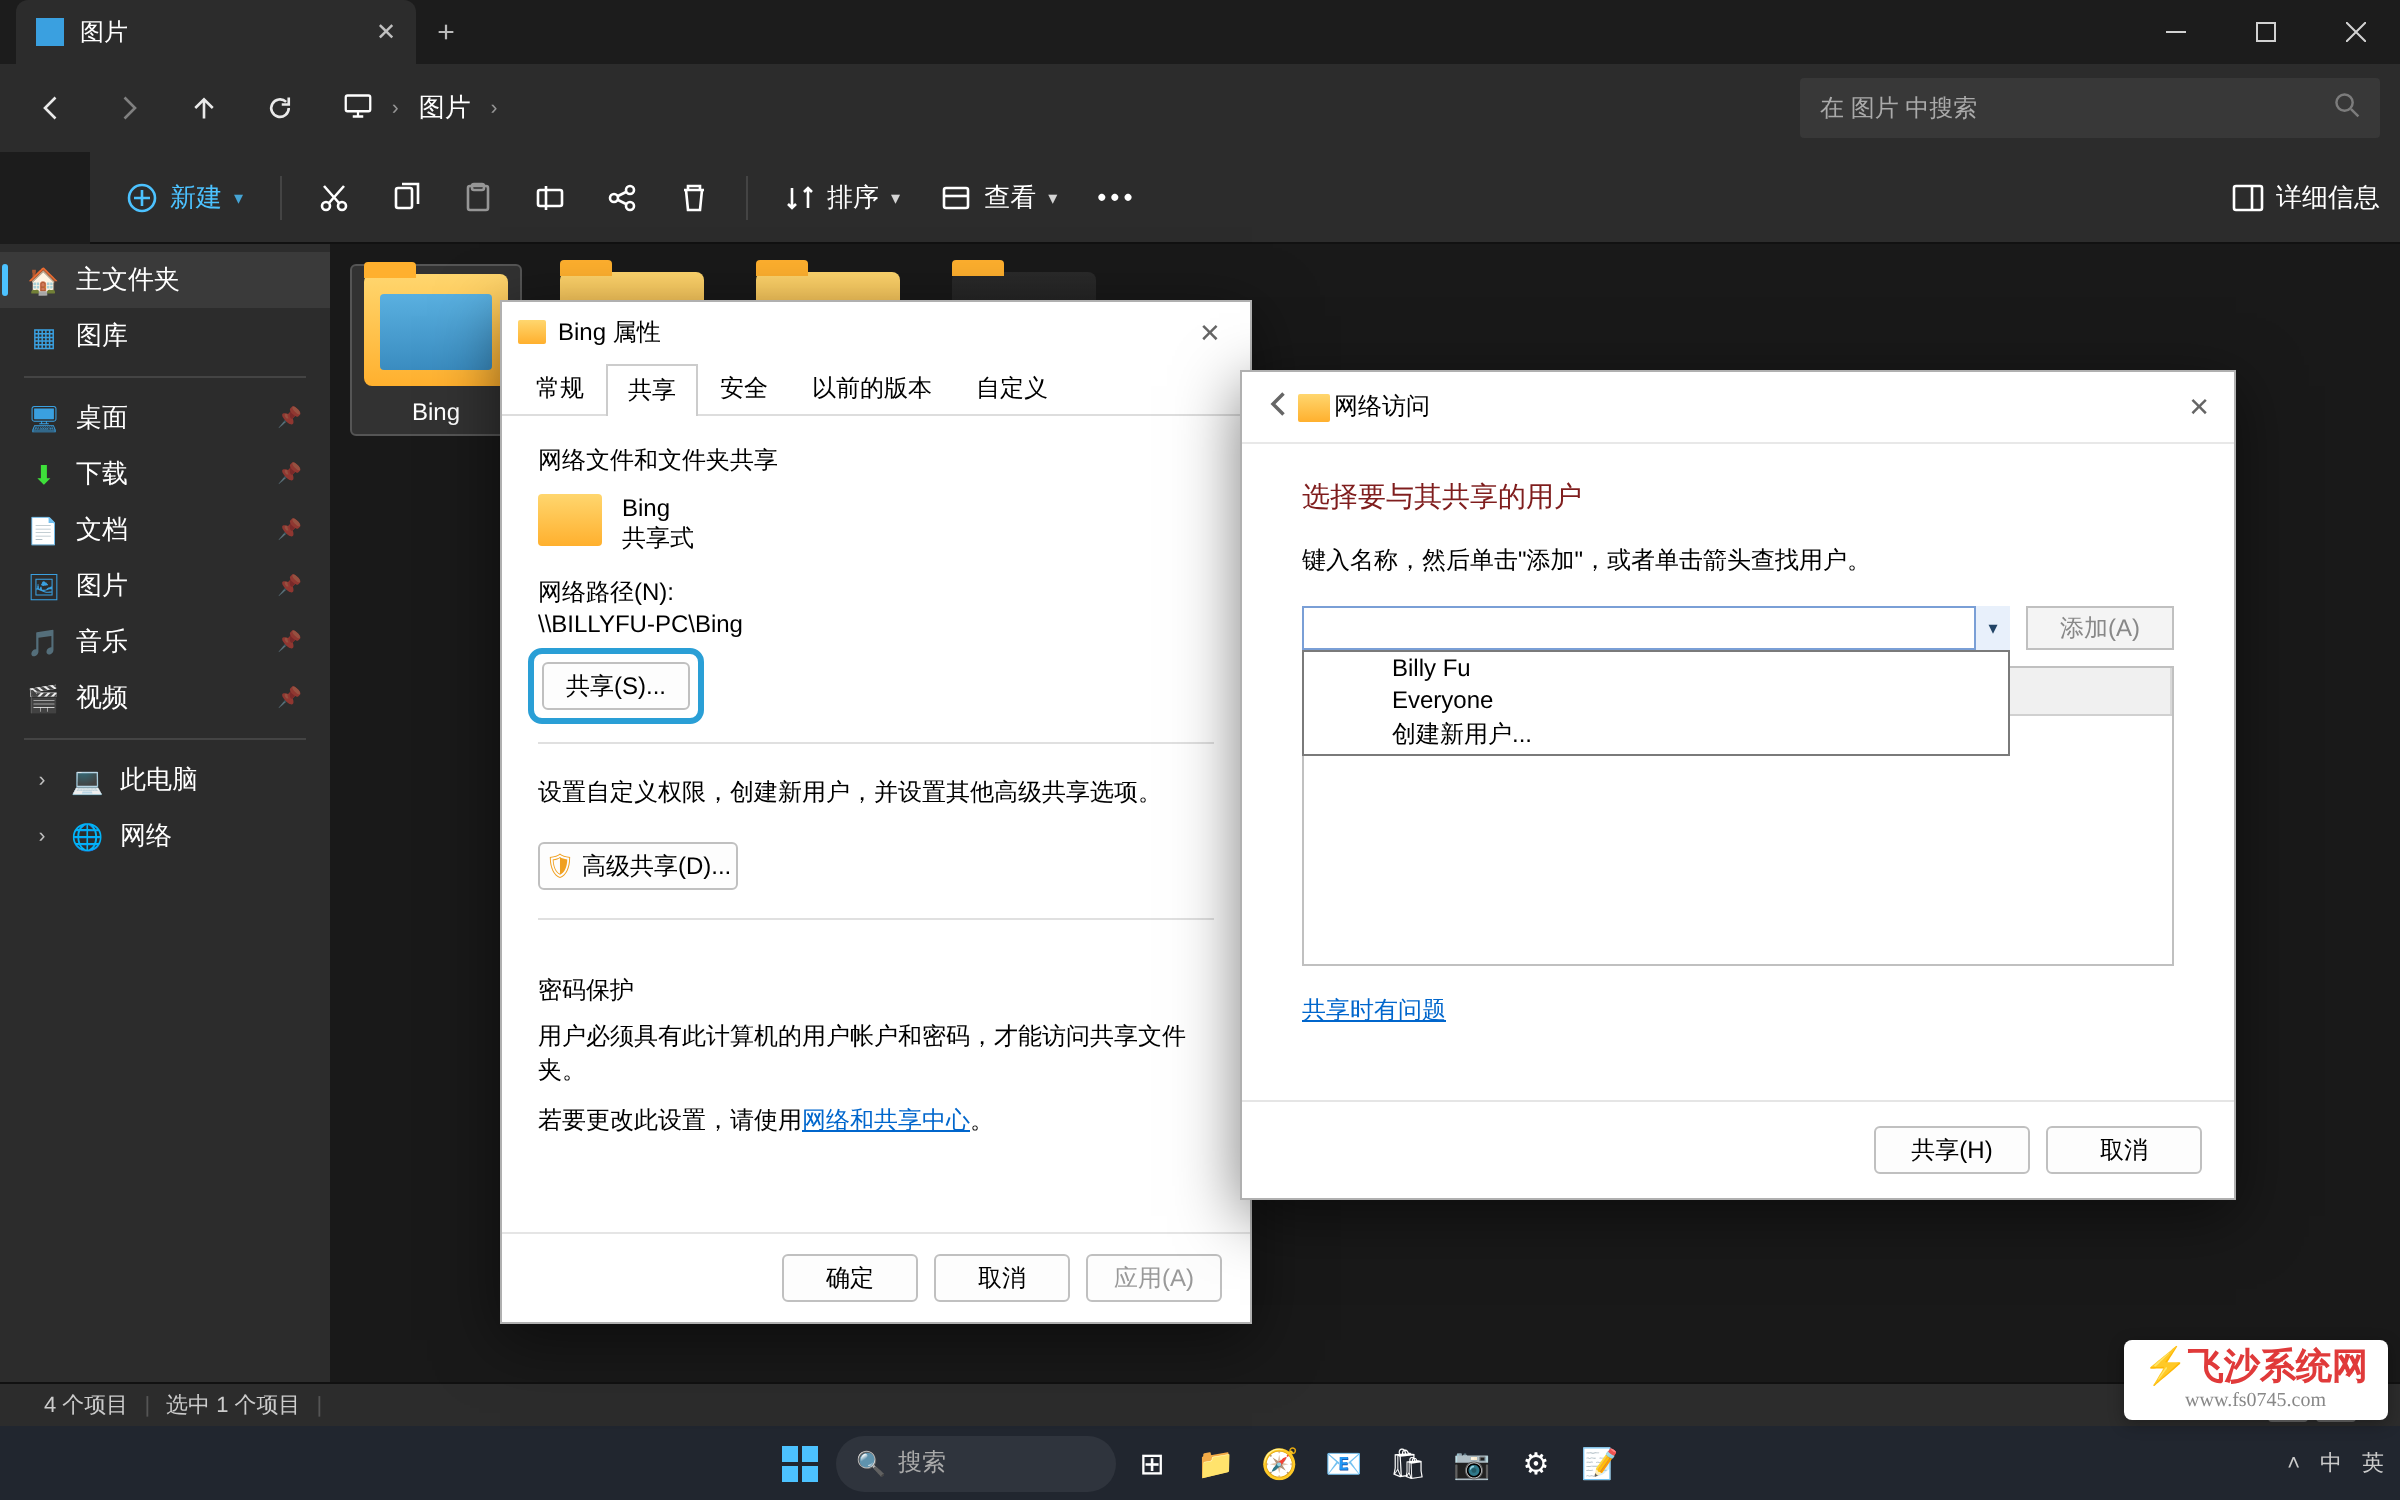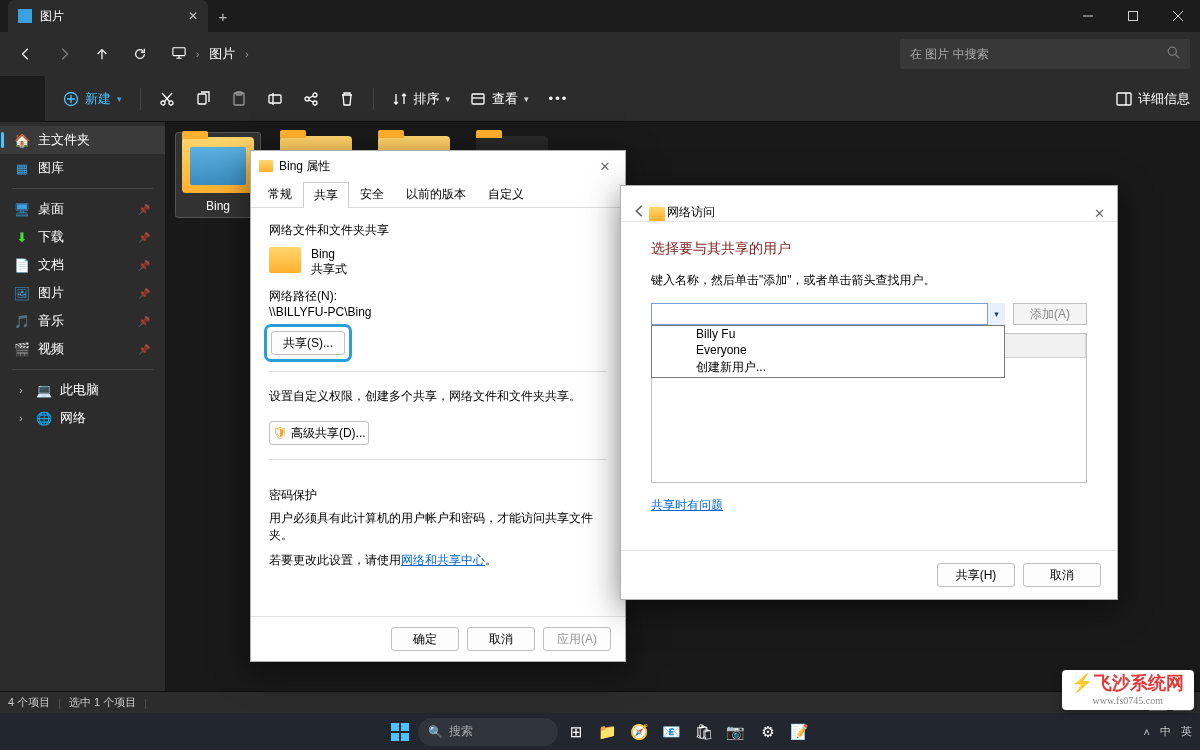--- a/index.html
+++ b/index.html
@@ -46,21 +46,21 @@
 
   .content { flex: 1; background: #191919; padding: 10px; display: flex; gap: 12px; align-items: flex-start; }
   .folder-item { width: 86px; display: flex; flex-direction: column; align-items: center; gap: 6px; padding: 4px; }
   .folder-item.selected { background: #323232; border: 1px solid #555; border-radius: 3px; }
   .folder-icon { width: 72px; height: 56px; background: linear-gradient(#ffd66e,#ffb02e); border-radius: 4px; position: relative; }
   .folder-icon::before { content: ""; position: absolute; top: -6px; left: 0; width: 26px; height: 8px; background: #ffb02e; border-radius: 2px 2px 0 0; }
   .folder-icon.th::after { content: ""; position: absolute; inset: 10px 8px 8px 8px; background: linear-gradient(#5ab0e0,#3a8cc0); border-radius: 2px; }
   .folder-label { font-size: 12px; text-align: center; }
 
   
-  .statusbar { position: absolute; left: 0; bottom: 37px; height: 22px; width: 100%; background: #2c2c2c; display: flex; align-items: center; padding: 0 8px; font-size: 11px; color: #ccc; border-top: 1px solid #111; }
+  .statusbar { position: absolute; left: 0; bottom: 37px; height: 22px; width: 100%; background: #2c2c2c; display: flex; align-items: center; padding: 0 22px; font-size: 11px; color: #ccc; border-top: 1px solid #111; }
   .statusbar .sep { margin: 0 8px; color: #555; }
   .status-icons { margin-left: auto; display: flex; gap: 4px; }
   .status-icons span { width: 20px; height: 16px; border: 1px solid #666; border-radius: 2px; }
 
   
   .taskbar { position: absolute; bottom: 0; left: 0; right: 0; height: 37px; background: #21262f; display: flex; align-items: center; justify-content: center; gap: 4px; }
   .taskbar-center { display: flex; align-items: center; gap: 4px; }
   .taskbar .ticon { width: 28px; height: 28px; border-radius: 4px; display: flex; align-items: center; justify-content: center; font-size: 15px; }
   .taskbar-search { width: 140px; height: 28px; background: #2f343d; border-radius: 14px; display: flex; align-items: center; padding: 0 10px; font-size: 12px; color: #aaa; gap: 6px; }
   .taskbar-right { position: absolute; right: 8px; display: flex; align-items: center; gap: 10px; font-size: 11px; color: #ccc; }
@@ -76,21 +76,21 @@
   .dlg-body { flex: 1; padding: 14px 18px; display: flex; flex-direction: column; gap: 14px; overflow: hidden; }
   .dlg-section-title { font-size: 12px; color: #000; }
   .dlg-buttons { display: flex; justify-content: flex-end; gap: 8px; padding: 10px 14px; border-top: 1px solid #e5e5e5; }
   .dlg-btn { min-width: 68px; height: 24px; border: 1px solid #c0c0c0; background: #fdfdfd; font-size: 12px; border-radius: 3px; }
   .share-btn { min-width: 74px; height: 24px; border: 1px solid #c0c0c0; background: #fdfdfd; font-size: 12px; border-radius: 3px; }
   .highlight { outline: 3px solid #2a9fd6; outline-offset: 2px; padding: 2px; border-radius: 2px; }
   .link { color: #0066cc; text-decoration: underline; }
 
   
   .dialog-net { position: absolute; left: 620px; top: 185px; width: 498px; height: 415px; background: #fff; border: 1px solid #b0b0b0; box-shadow: 0 8px 30px rgba(0,0,0,.5); color: #000; font-size: 12px; display: flex; flex-direction: column; }
-  .net-head { height: 36px; display: flex; align-items: flex-end; padding: 0 12px; gap: 2px; border-bottom: 1px solid #e8e8e8; }
+  .net-head { height: 36px; display: flex; align-items: center; padding: 0 12px; gap: 2px; border-bottom: 1px solid #e8e8e8; }
   .net-head svg { width: 14px; height: 14px; stroke: #666; fill: none; stroke-width: 2; }
   .net-body { flex: 1; padding: 18px 30px; }
   .net-body h3 { font-size: 14px; font-weight: 400; color: #7f1d1d; margin-bottom: 14px; }
   .net-row { display: flex; gap: 8px; margin-top: 14px; }
   .net-combo { flex: 1; position: relative; }
   .net-input { width: 100%; height: 22px; border: 1px solid #7a9fd6; padding: 0 20px 0 4px; font-size: 12px; }
   .net-drop { position: absolute; right: 0; top: 0; width: 18px; height: 22px; border-left: 1px solid #7a9fd6; background: #e8f0fb; display: flex; align-items: center; justify-content: center; font-size: 9px; color: #246; }
   .net-list { position: absolute; top: 22px; left: 0; right: 0; border: 1px solid #7a7a7a; background: #fff; z-index: 5; }
   .net-list div { padding: 1px 6px; font-size: 12px; margin-left: 38px; }
   .net-add { width: 74px; height: 22px; border: 1px solid #c0c0c0; background: #f4f4f4; font-size: 12px; color: #888; }
@@ -384,21 +384,21 @@
       </div>
       <div style="margin-top:10px">
         <div>网络路径(N):</div>
         <div>\\BILLYFU-PC\Bing</div>
       </div>
       <div class="highlight" style="display:inline-block;margin-top:10px">
         <button class="share-btn">共享(S)...</button>
       </div>
     </div>
     <div style="border-top:1px solid #e0e0e0;padding-top:10px">
-      <div style="margin-top:6px">设置自定义权限，创建多个共享，网络文件和文件夹共享。</div>
+      <div style="margin-top:6px">设置自定义权限，创建新用户，并设置其他高级共享选项。</div>
       <button class="share-btn" style="margin-top:16px;min-width:100px">
         <span style="color:#f0a020">🛡</span> <span>高级共享(D)...</span>
       </button>
     </div>
     <div style="border-top:1px solid #e0e0e0;padding-top:27px">
       <div class="dlg-section-title">密码保护</div>
       <div style="margin-top:6px">用户必须具有此计算机的用户帐户和密码，才能访问共享文件夹。</div>
       <div style="margin-top:8px">
         <span>若要更改此设置，请使用</span><a class="link">网络和共享中心</a><span>。</span>
       </div>

